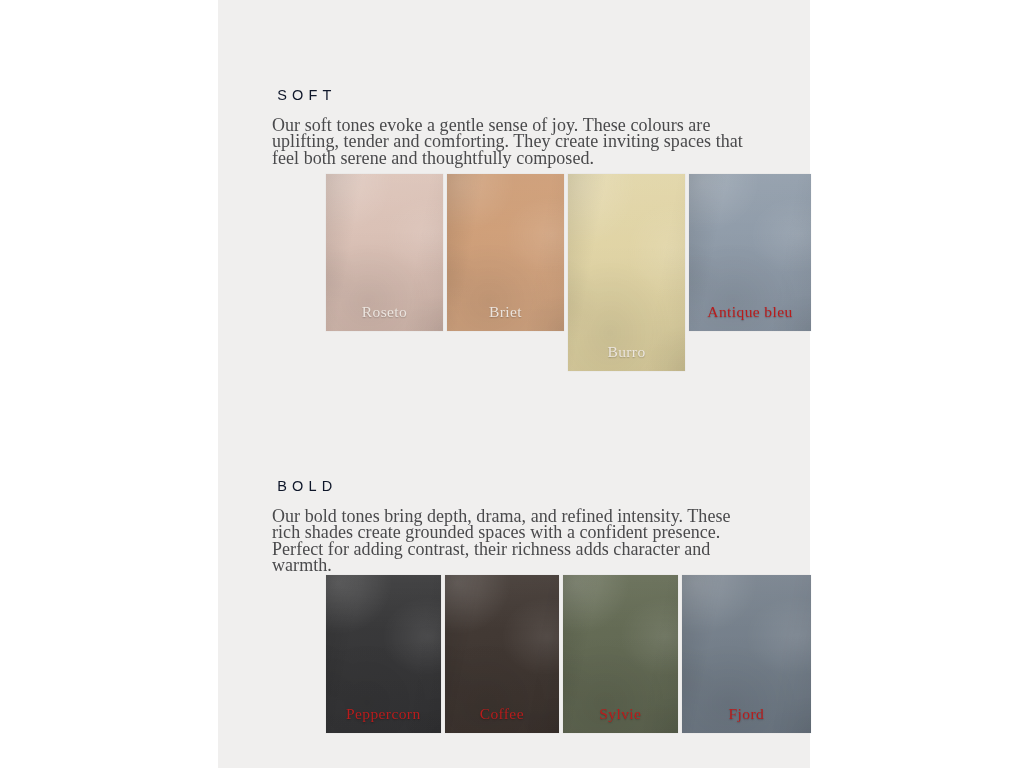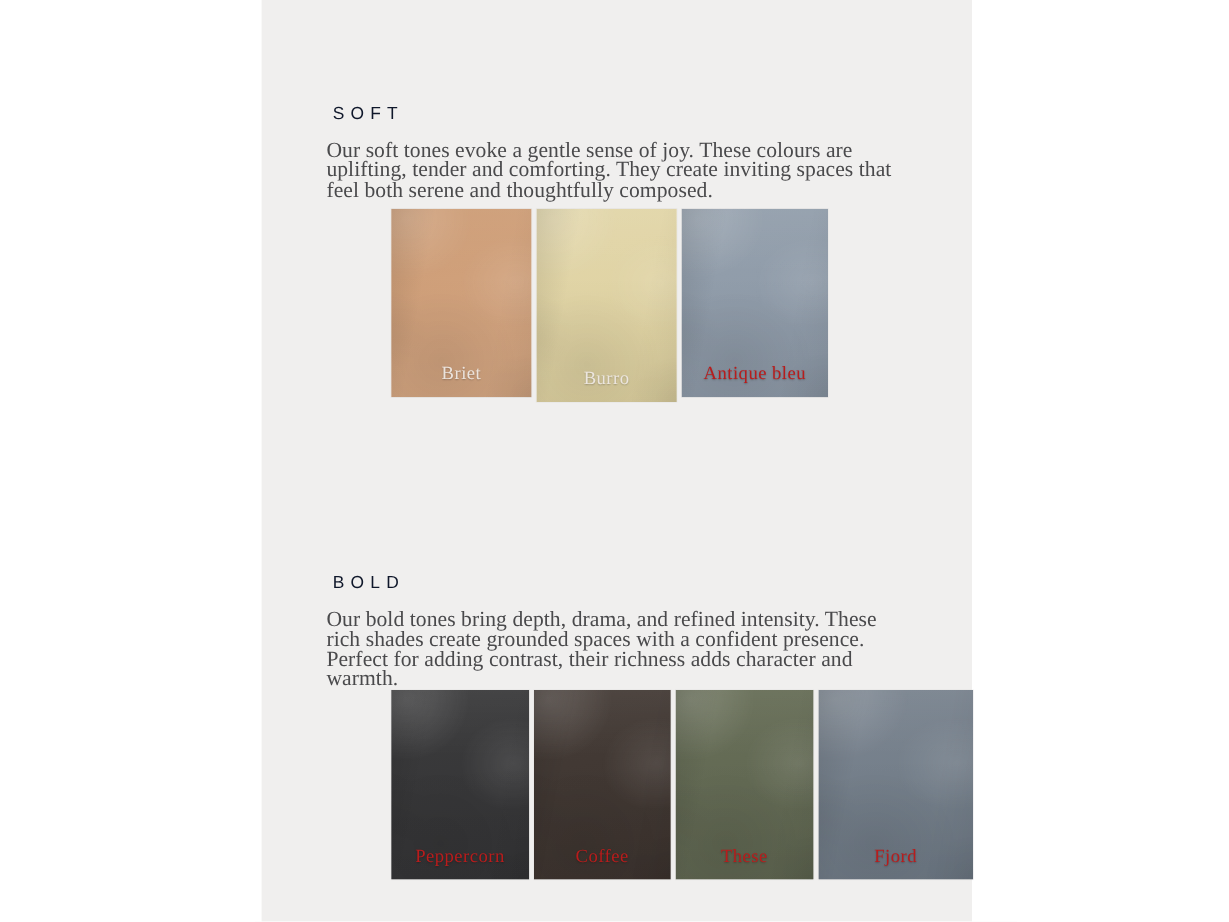--- a/index.html
+++ b/index.html
@@ -124,29 +124,35 @@
   <div class="panel" style="background: rgb(240, 239, 238);">
     <div class="panel-inner">
 
       <div>
         <h2 class="section-title" style="position:absolute;left:0;top:87px;width:485px;">SOFT</h2>
 
         <p class="section-body" style="position:absolute;left:0;top:117px;width:485px;">Our soft tones evoke  a gentle sense of joy. These colours are uplifting, tender and comforting. They create inviting spaces that feel both serene and thoughtfully composed.</p>
 
         <div class="swatch-row" style="top:174px;height:157px;">
 
+          <div class="swatch" style="width:117px;height:157px;">
+            <div class="swatch-fill" style="background: linear-gradient(165deg, rgb(221, 197, 186) 0%, rgb(214, 187, 176) 100%);"></div>
+            <div class="swatch-texture"></div>
+            <div class="swatch-shade" style="background: linear-gradient(100deg, rgba(0, 0, 0, 0.1) 0%, rgba(0, 0, 0, 0) 26%, rgba(0, 0, 0, 0) 72%, rgba(0, 0, 0, 0.05) 100%), linear-gradient(rgba(255, 255, 255, 0.05) 0%, rgba(0, 0, 0, 0) 35%, rgba(0, 0, 0, 0.06) 100%);"></div>
+            <div class="swatch-label dim">Roseto</div>
+          </div>
 
           <div class="swatch" style="width:117px;height:157px;">
             <div class="swatch-fill" style="background: linear-gradient(165deg, rgb(204, 155, 116) 0%, rgb(214, 168, 132) 100%);"></div>
             <div class="swatch-texture"></div>
             <div class="swatch-shade" style="background: linear-gradient(100deg, rgba(0, 0, 0, 0.1) 0%, rgba(0, 0, 0, 0) 26%, rgba(0, 0, 0, 0) 72%, rgba(0, 0, 0, 0.05) 100%), linear-gradient(rgba(255, 255, 255, 0.05) 0%, rgba(0, 0, 0, 0) 35%, rgba(0, 0, 0, 0.06) 100%);"></div>
             <div class="swatch-label dim">Briet</div>
           </div>
 
-          <div class="swatch" style="width:117px;height:161px;">
+          <div class="swatch" style="width:117px;height:197px;">
             <div class="swatch-fill" style="background: linear-gradient(165deg, rgb(226, 214, 169) 0%, rgb(222, 209, 160) 100%);"></div>
             <div class="swatch-texture"></div>
             <div class="swatch-shade" style="background: linear-gradient(100deg, rgba(0, 0, 0, 0.1) 0%, rgba(0, 0, 0, 0) 26%, rgba(0, 0, 0, 0) 72%, rgba(0, 0, 0, 0.05) 100%), linear-gradient(rgba(255, 255, 255, 0.05) 0%, rgba(0, 0, 0, 0) 35%, rgba(0, 0, 0, 0.06) 100%);"></div>
             <div class="swatch-label dim">Burro</div>
           </div>
 
           <div class="swatch" style="width:122px;height:157px;">
             <div class="swatch-fill" style="background: linear-gradient(165deg, rgb(147, 159, 172) 0%, rgb(141, 153, 167) 100%);"></div>
             <div class="swatch-texture"></div>
             <div class="swatch-shade" style="background: linear-gradient(100deg, rgba(0, 0, 0, 0.1) 0%, rgba(0, 0, 0, 0) 26%, rgba(0, 0, 0, 0) 72%, rgba(0, 0, 0, 0.05) 100%), linear-gradient(rgba(255, 255, 255, 0.05) 0%, rgba(0, 0, 0, 0) 35%, rgba(0, 0, 0, 0.06) 100%);"></div>
@@ -173,21 +179,21 @@
             <div class="swatch-fill" style="background: linear-gradient(165deg, rgb(69, 60, 55) 0%, rgb(61, 52, 47) 100%);"></div>
             <div class="swatch-texture"></div>
             <div class="swatch-shade" style="background: linear-gradient(100deg, rgba(0, 0, 0, 0.1) 0%, rgba(0, 0, 0, 0) 26%, rgba(0, 0, 0, 0) 72%, rgba(0, 0, 0, 0.05) 100%), linear-gradient(rgba(255, 255, 255, 0.05) 0%, rgba(0, 0, 0, 0) 35%, rgba(0, 0, 0, 0.06) 100%);"></div>
             <div class="swatch-label">Coffee</div>
           </div>
 
           <div class="swatch" style="width:117px;height:158px;">
             <div class="swatch-fill" style="background: linear-gradient(165deg, rgb(103, 110, 87) 0%, rgb(95, 102, 81) 100%);"></div>
             <div class="swatch-texture"></div>
             <div class="swatch-shade" style="background: linear-gradient(100deg, rgba(0, 0, 0, 0.1) 0%, rgba(0, 0, 0, 0) 26%, rgba(0, 0, 0, 0) 72%, rgba(0, 0, 0, 0.05) 100%), linear-gradient(rgba(255, 255, 255, 0.05) 0%, rgba(0, 0, 0, 0) 35%, rgba(0, 0, 0, 0.06) 100%);"></div>
-            <div class="swatch-label">These</div>
+            <div class="swatch-label">Sylvie</div>
           </div>
 
           <div class="swatch" style="width:122px;height:158px;padding-left:10px;">
             <div class="swatch-fill" style="background: linear-gradient(165deg, rgb(122, 132, 143) 0%, rgb(111, 122, 134) 100%);"></div>
             <div class="swatch-texture"></div>
             <div class="swatch-shade" style="background: linear-gradient(100deg, rgba(0, 0, 0, 0.1) 0%, rgba(0, 0, 0, 0) 26%, rgba(0, 0, 0, 0) 72%, rgba(0, 0, 0, 0.05) 100%), linear-gradient(rgba(255, 255, 255, 0.05) 0%, rgba(0, 0, 0, 0) 35%, rgba(0, 0, 0, 0.06) 100%);"></div>
             <div class="swatch-label">Fjord</div>
           </div>
         </div>
       </div>

